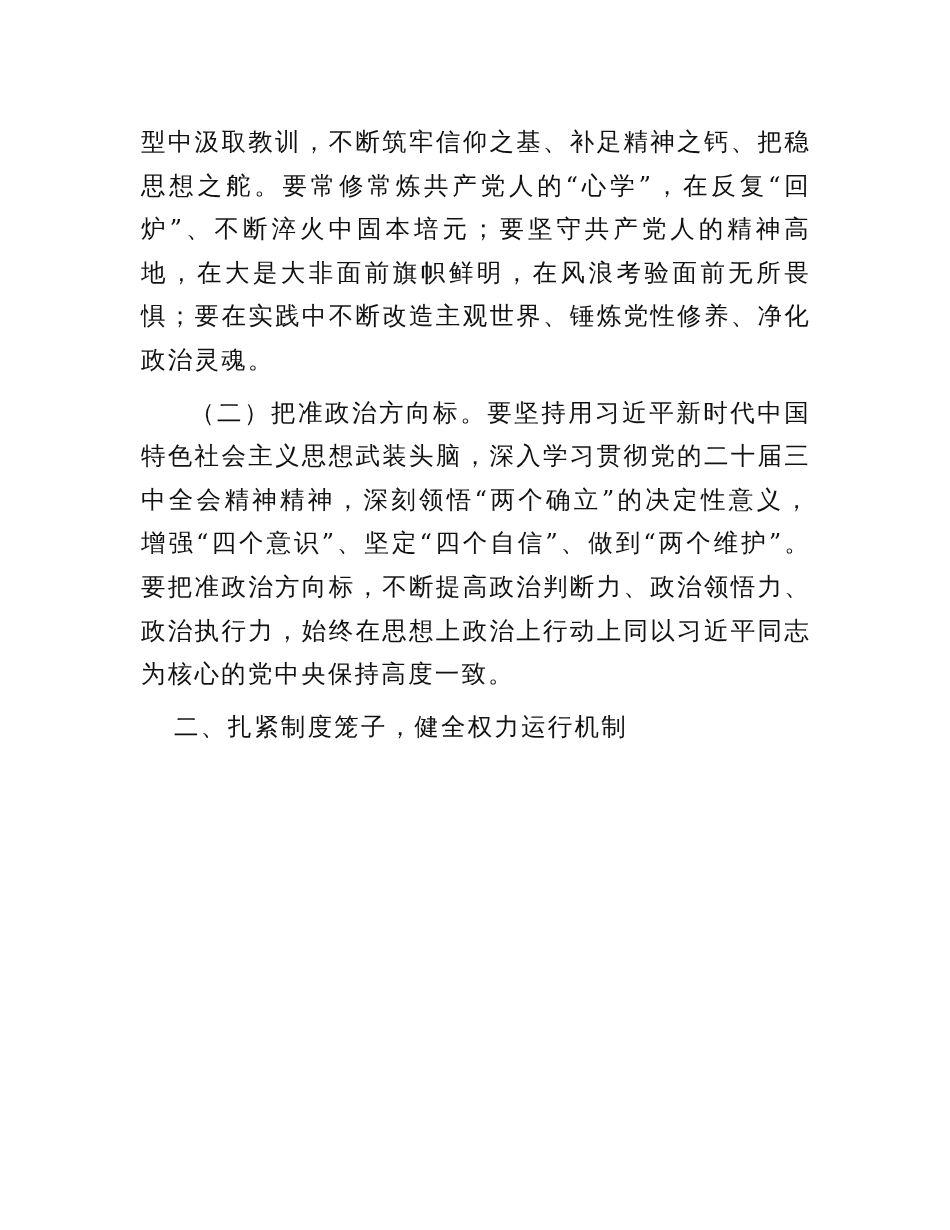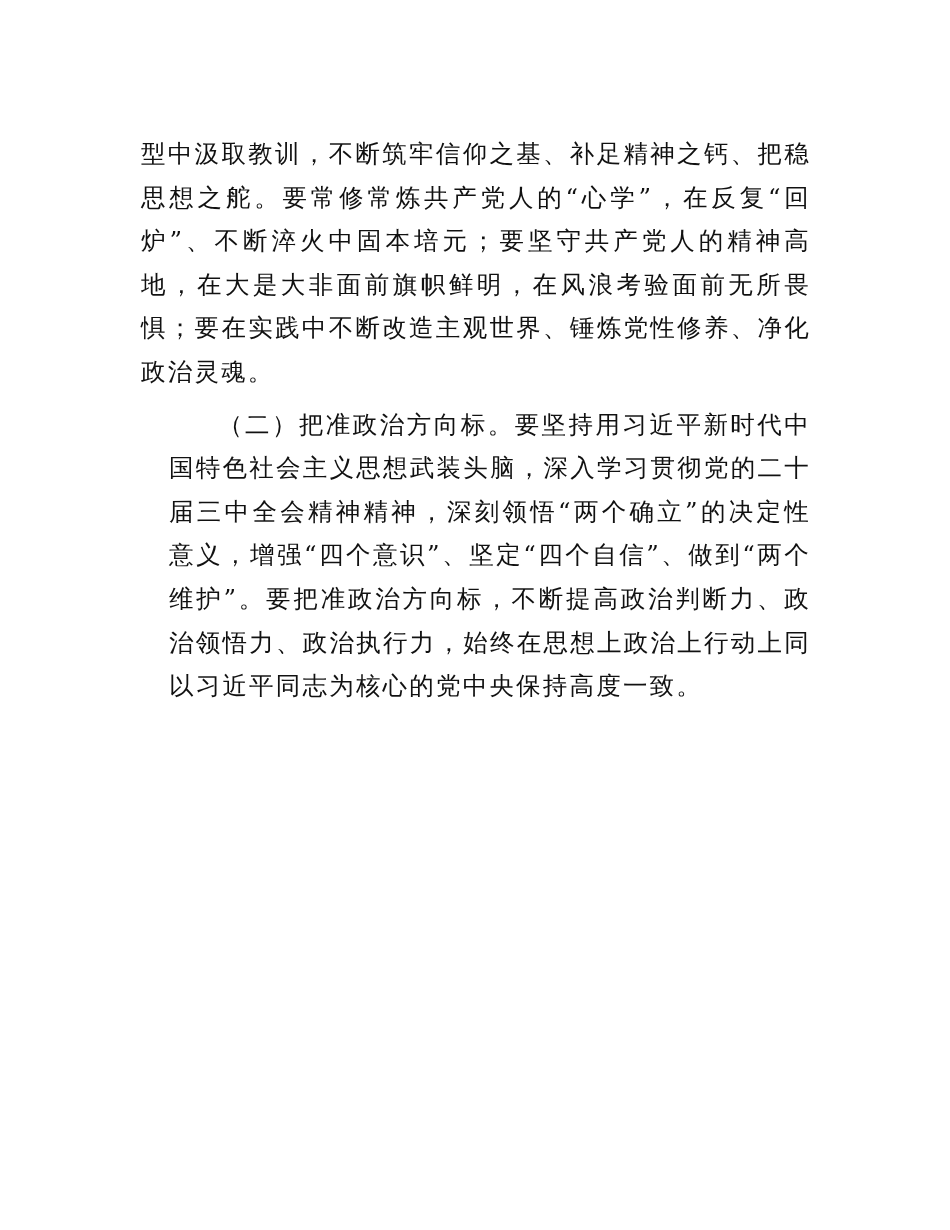--- a/index.html
+++ b/index.html
@@ -1,25 +1,26 @@
 <!DOCTYPE html>
 <html><head>
 <meta charset="utf-8">
 <style>
   html, body { margin: 0; padding: 0; background: #ffffff; }
   body { width: 950px; height: 1230px; position: relative; overflow: hidden; }
   .page {
-    position: absolute; left: 141px; top: 132px; width: 670px;
+    position: absolute; left: 141px; top: 120px; width: 670px;
     font-family: "DejaVu Serif", "Liberation Serif", serif;
     color: #111111; font-size: 24.5px; line-height: 43.6px;
     letter-spacing: 2.2px;
   }
   .para { margin: 0 0 9px 0; text-align: justify; text-align-last: left; }
-  .indent { text-indent: 2em; margin-left: 28px; }
+  .indent { text-indent: 2em; }
   .heading { margin-top: 2px; text-indent: 1.35em; }
 </style>
 </head>
 <body>
 
 <div class="page">
   <p class="para">型中汲取教训，不断筑牢信仰之基、补足精神之钙、把稳思想之舵。要常修常炼共产党人的“心学”，在反复“回炉”、不断淬火中固本培元；要坚守共产党人的精神高地，在大是大非面前旗帜鲜明，在风浪考验面前无所畏惧；要在实践中不断改造主观世界、锤炼党性修养、净化政治灵魂。</p>
   <p class="para indent">（二）把准政治方向标。要坚持用习近平新时代中国特色社会主义思想武装头脑，深入学习贯彻党的二十届三中全会精神精神，深刻领悟“两个确立”的决定性意义，增强“四个意识”、坚定“四个自信”、做到“两个维护”。要把准政治方向标，不断提高政治判断力、政治领悟力、政治执行力，始终在思想上政治上行动上同以习近平同志为核心的党中央保持高度一致。</p>
+  <p class="para heading">二、扎紧制度笼子，健全权力运行机制</p>
 </div>
 
 </body></html>

